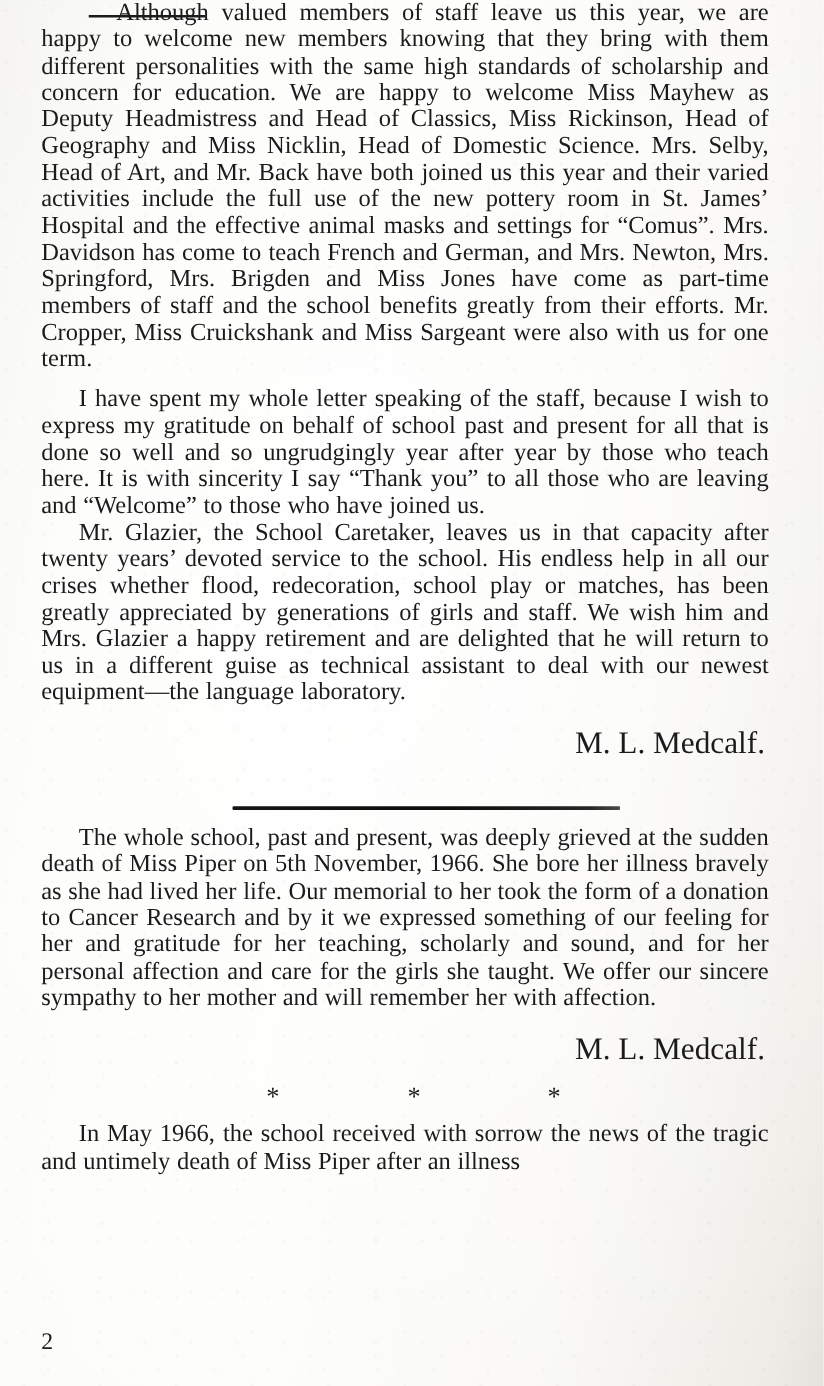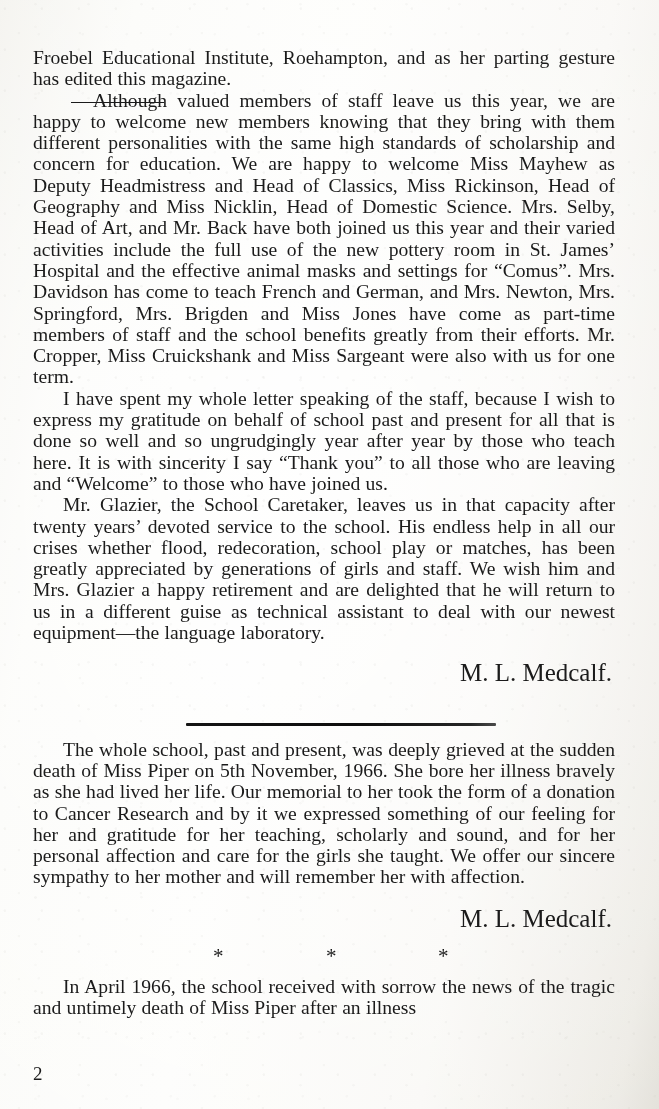--- a/index.html
+++ b/index.html
@@ -133,42 +133,41 @@
   .p-top { margin-top: 0; }
 </style>
 </head>
 <body>
 
 <div id="paper"></div>
 <div id="grain"></div>
 
 <div id="content">
 
-  <p class="para p-top" style="margin-top:47px;">Froebel Educational Institute, Roehampton, and as her parting gesture has edited this magazine.</p>
 
   <p class="para indent" style="margin-top:0px;"><span class="strike-word">Although</span><span> valued members of staff leave us this year, we are happy to welcome new members knowing that they bring with them different personalities with the same high standards of scholarship and concern for education.  We are happy to welcome Miss Mayhew as Deputy Headmistress and Head of Classics, Miss Rickinson, Head of Geography and Miss Nicklin, Head of Domestic Science.  Mrs. Selby, Head of Art, and Mr. Back have both joined us this year and their varied activities include the full use of the new pottery room in St. James’ Hospital and the effective animal masks and settings for “Comus”.  Mrs. Davidson has come to teach French and German, and Mrs. Newton, Mrs. Springford, Mrs. Brigden and Miss Jones have come as part-time members of staff and the school benefits greatly from their efforts.  Mr. Cropper, Miss Cruickshank and Miss Sargeant were also with us for one term.</span></p>
 
-  <p class="para indent" style="margin-top:0px;">I have spent my whole letter speaking of the staff, because I wish to express my gratitude on behalf of school past and present for all that is done so well and so ungrudgingly year after year by those who teach here.  It is with sincerity I say “Thank you” to all those who are leaving and “Welcome” to those who have joined us.</p>
+  <p class="para indent" style="margin-top:11px;">I have spent my whole letter speaking of the staff, because I wish to express my gratitude on behalf of school past and present for all that is done so well and so ungrudgingly year after year by those who teach here.  It is with sincerity I say “Thank you” to all those who are leaving and “Welcome” to those who have joined us.</p>
 
   <p class="para indent" style="margin-top:0px;">Mr. Glazier, the School Caretaker, leaves us in that capacity after twenty years’ devoted service to the school.  His endless help in all our crises whether flood, redecoration, school play or matches, has been greatly appreciated by generations of girls and staff.  We wish him and Mrs. Glazier a happy retirement and are delighted that he will return to us in a different guise as technical assistant to deal with our newest equipment—the language laboratory.</p>
 
   <p class="signature sig-1">M. L. Medcalf.</p>
 
   <div class="rule-wrap">
     <div class="rule"></div>
   </div>
 
 
   <p class="para indent" style="margin-top:5px;">The whole school, past and present, was deeply grieved at the sudden death of Miss Piper on 5th November, 1966.  She bore her illness bravely as she had lived her life.  Our memorial to her took the form of a donation to Cancer Research and by it we expressed something of our feeling for her and gratitude for her teaching, scholarly and sound, and for her personal affection and care for the girls she taught.  We offer our sincere sympathy to her mother and will remember her with affection.</p>
 
   <p class="signature sig-2">M. L. Medcalf.</p>
 
   <div class="stars">
     <span class="star-a">*</span>
     <span class="star-b">*</span>
     <span class="star-c">*</span>
   </div>
 
-  <p class="para indent" style="margin-top:7px;">In April 1966, the school received with sorrow the news of the tragic and untimely death of Miss Piper after an illness</p>
+  <p class="para indent" style="margin-top:7px;">In May 1966, the school received with sorrow the news of the tragic and untimely death of Miss Piper after an illness</p>
 
   <div class="page-num">2</div>
 
 </div>
 
 </body></html>

